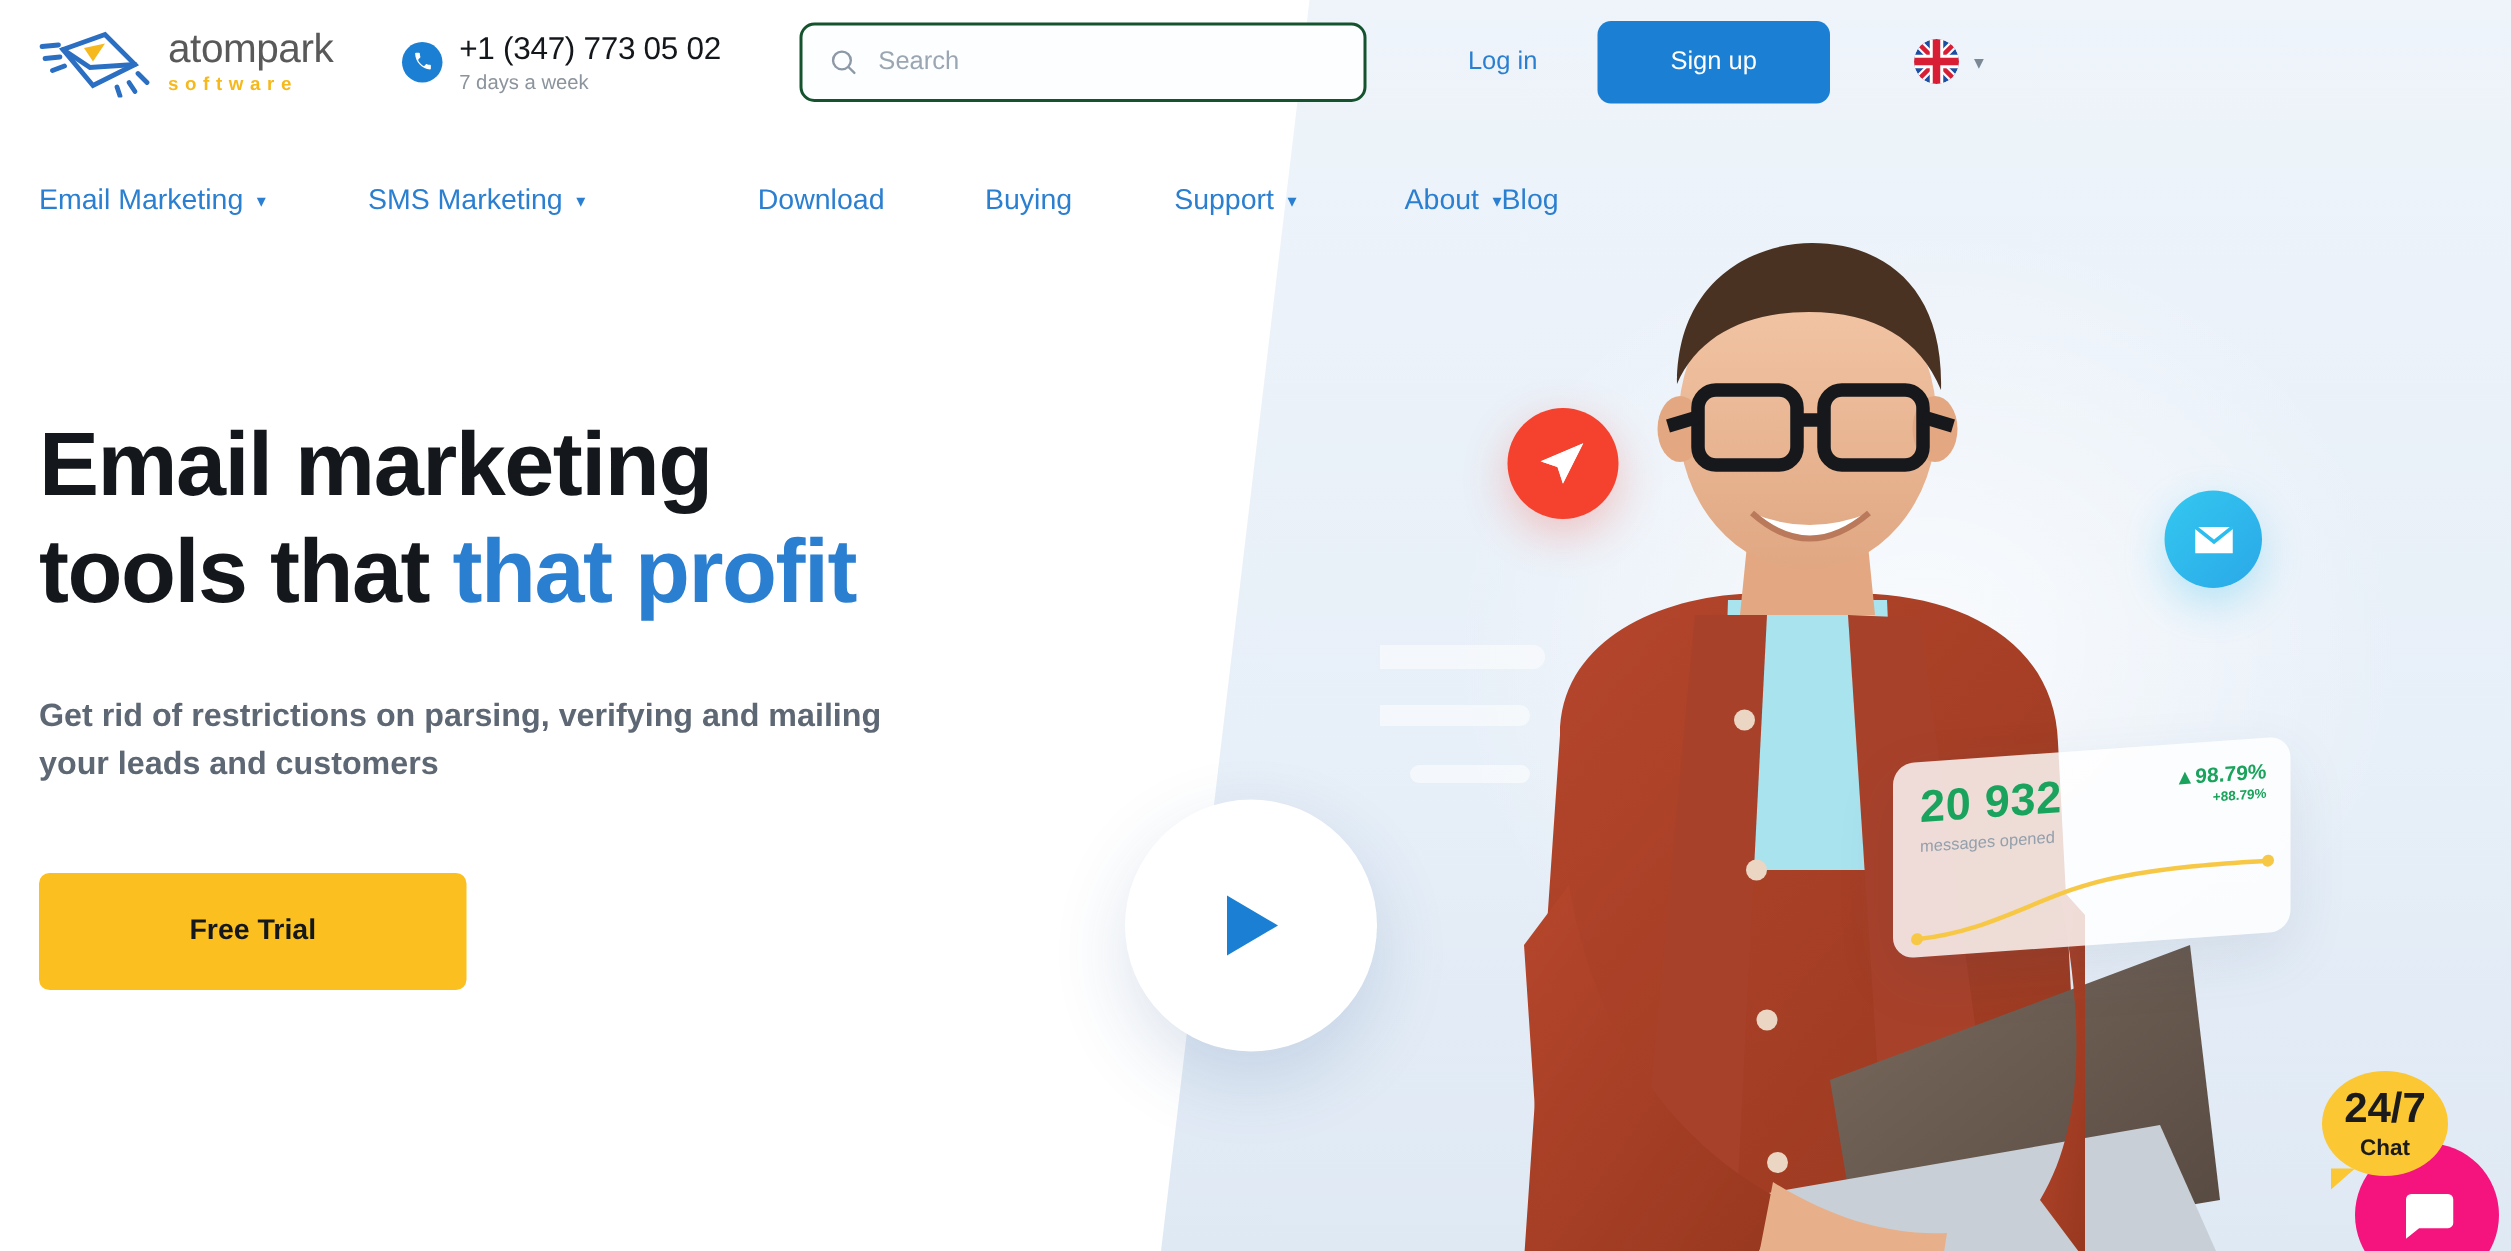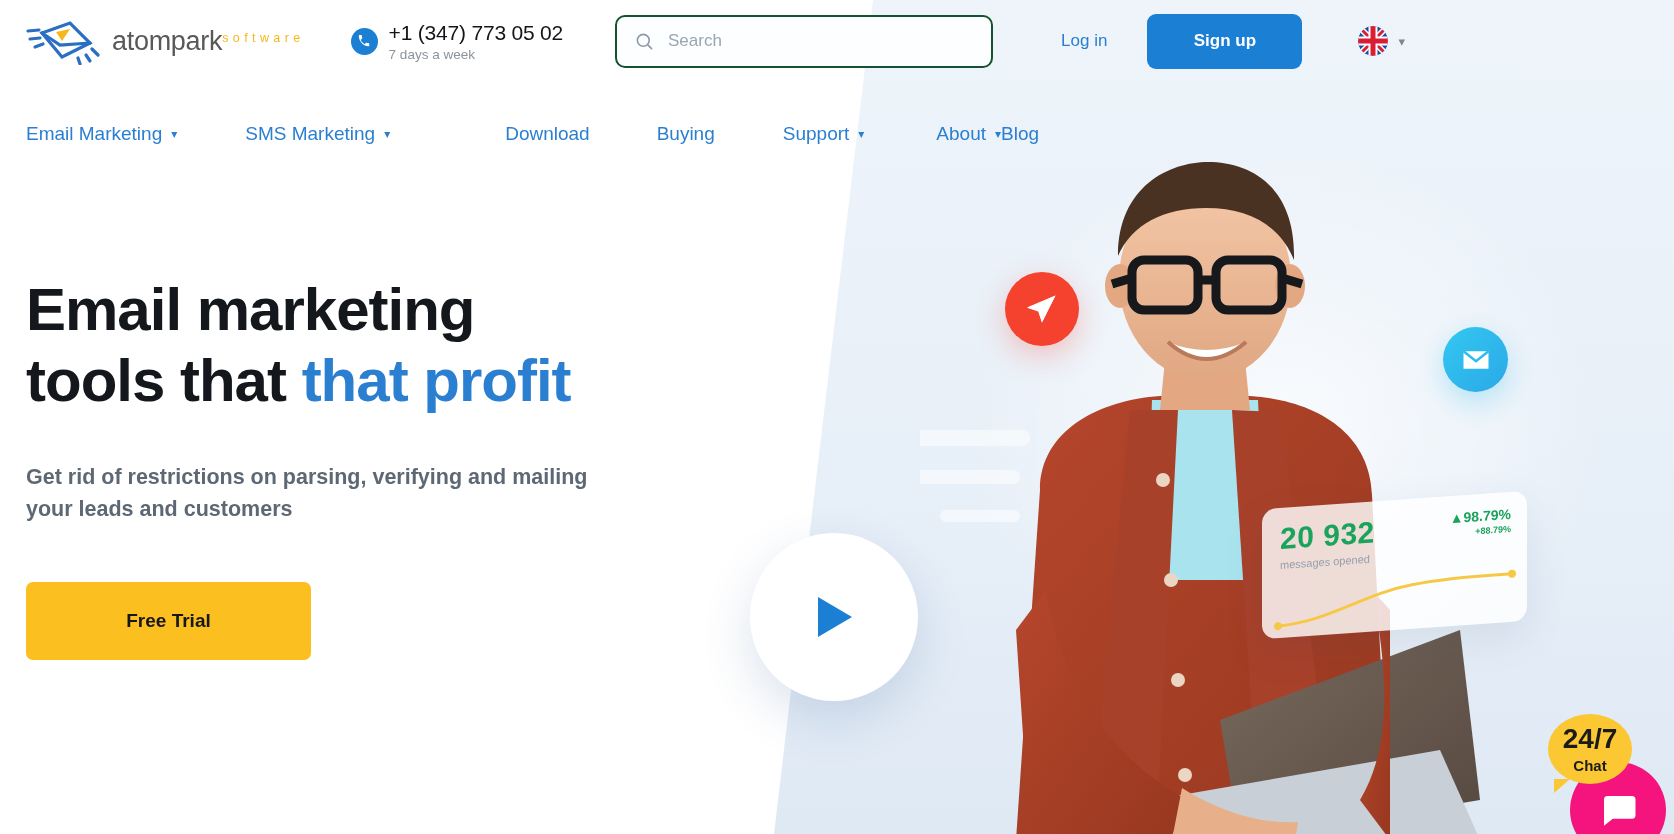--- a/index.html
+++ b/index.html
@@ -32,25 +32,25 @@
   
   .header {
     position: absolute; top: 0; left: 0;
     width: 1674px; height: 82px;
     display: flex; align-items: center;
     padding-left: 26px;
     z-index: 10;
   }
   .logo { display: flex; align-items: center; gap: 12px; }
   .logo-mark { width: 74px; height: 48px; flex: none; }
-  .logo-text { display: flex; flex-direction: row; line-height: 1; }
+  .logo-text { display: flex; flex-direction: column; line-height: 1; }
   .logo-name { font-size: 27px; color: #595959; letter-spacing: -0.3px; font-weight: 400; }
   .logo-sub {
     font-size: 12.5px; color: #f5b91d; letter-spacing: 4.4px;
-    margin-top: 4px; font-weight: 400;
+    margin-top: 4px; font-weight: 700;
   }
 
   .phone-block { display: flex; align-items: center; gap: 11px; margin-left: 46px; }
   .phone-icon {
     width: 27px; height: 27px; border-radius: 50%;
     background: #1b7fd4; flex: none;
     display: flex; align-items: center; justify-content: center;
   }
   .phone-texts { display: flex; flex-direction: column; }
   .phone-number { font-size: 21px; color: #13161a; letter-spacing: -0.2px; }
@@ -75,21 +75,21 @@
     margin-left: 68px;
     font-size: 17px; color: #2b7fd0; font-weight: 500;
     cursor: pointer; text-decoration: none;
   }
   .signup-btn {
     margin-left: 40px;
     width: 155px; height: 55px;
     background: #1b7fd4; color: #fff;
     border: none; border-radius: 9px;
     font-family: "Liberation Sans", sans-serif;
-    font-size: 17px; font-weight: 700;
+    font-size: 17px; font-weight: 400;
     cursor: pointer;
   }
   .lang-select { margin-left: 56px; display: flex; align-items: center; gap: 10px; cursor: pointer; }
   .flag { width: 30px; height: 30px; border-radius: 50%; overflow: hidden; flex: none; }
   .chev { color: #7d8895; font-size: 13px; line-height: 1; }
 
   
   .nav {
     position: absolute; top: 108px; left: 0;
     width: 1674px; height: 52px;

